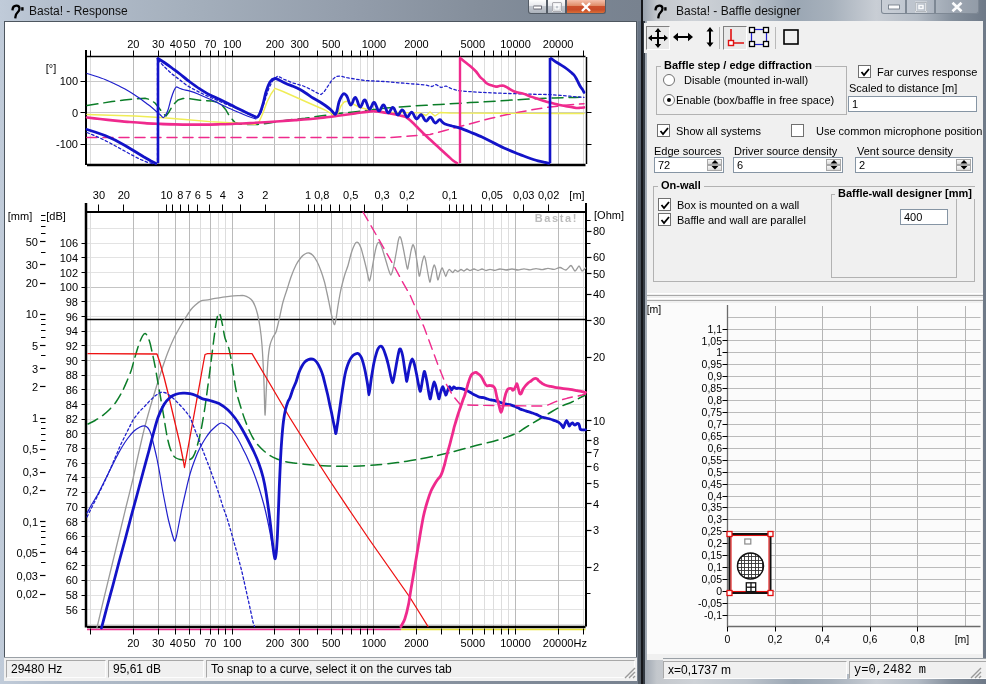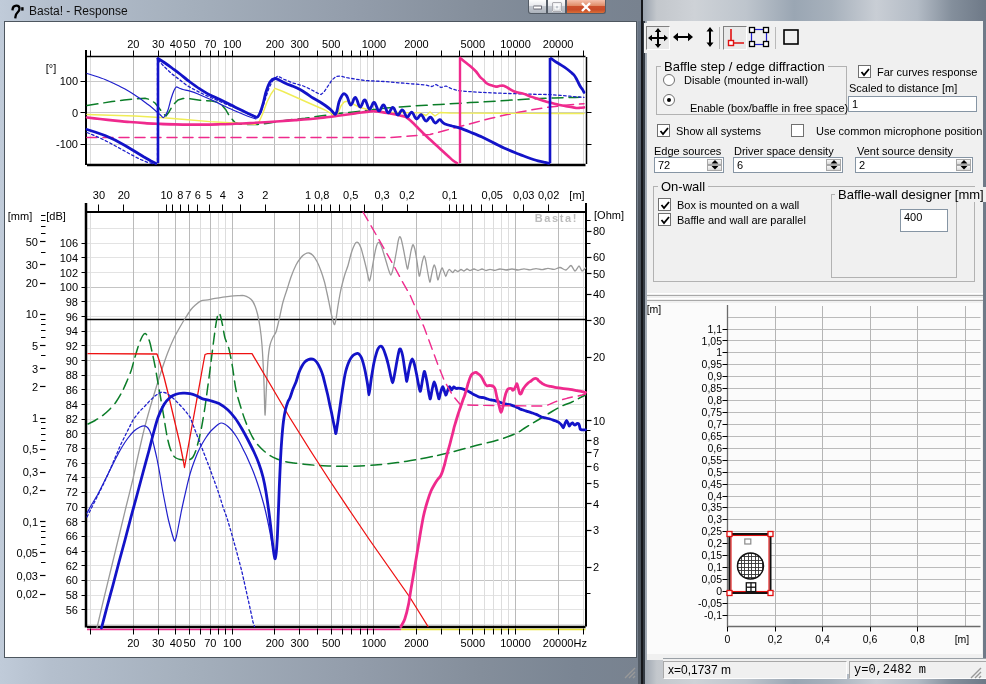--- a/index.html
+++ b/index.html
@@ -24,21 +24,21 @@
   border:1px solid #4d565f; }
 #statL { position:absolute; left:4px; top:657px; width:633px; height:24px; background:#f0f0f0;
   border-top:1px solid #9aa0a6; }
 .spanel { position:absolute; top:2px; height:18px; background:#f0f0f0; border:1px solid;
   border-color:#a8a8a8 #fdfdfd #fdfdfd #a8a8a8; font-size:12px; color:#000; padding:1px 4px 0 4px;
   white-space:nowrap; overflow:hidden; }
 #contR { position:absolute; left:4px; top:21px; width:336px; height:639px; background:#f0f0f0; }
 #statR { position:absolute; left:20px; top:658px; width:336px; height:16px; background:#f0f0f0;
   border-top:1px solid #9aa0a6; }
 .gbox { position:absolute; border:1px solid #b2b2b2; }
-.glbl { position:absolute; top:-8px; left:4px; background:#f0f0f0; padding:0 3px; font-size:13px; white-space:nowrap; }
+.glbl { position:absolute; top:-8px; left:4px; background:#f0f0f0; padding:0 3px; font-size:11px; white-space:nowrap;font-weight:bold; }
 .lbl { position:absolute; font-size:11px; color:#000; white-space:nowrap; }
 .cbx { position:absolute; width:13px; height:13px; background:#fff; border:1px solid #707070; }
 .cbx svg { position:absolute; left:-1px; top:-1px; }
 .radio { position:absolute; width:12px; height:12px; border-radius:50%; background:#fff; border:1px solid #707070; }
 .ted { position:absolute; background:#fff; border:1px solid #8695a4; font-size:11px; padding:1px 3px 0 3px; color:#000; }
 .spin { position:absolute; right:1px; top:1px; width:15px; bottom:1px; }
 .spin div { position:absolute; left:0; right:0; height:50%; background:linear-gradient(#f8f8f8,#d9d9d9); border:1px solid #a7a7a7; }
 .spin div.dn { bottom:0; top:auto; }
 .spin svg { position:absolute; left:50%; top:50%; transform:translate(-50%,-50%); }
 .tool { position:absolute; left:644px; top:23px; width:339px; height:30px; background:#f0f0f0; }
@@ -514,26 +514,57 @@
 <line x1="87.0" y1="319.5" x2="585.5" y2="319.5" stroke="#000" stroke-width="1.3"></line>
 <path d="M96.9,628.0 C97.8,624.0 102.0,606.4 104.0,598.0 C106.0,589.6 109.9,573.8 112.0,565.0 C114.1,556.2 118.1,539.7 120.0,532.0 C121.9,524.3 124.3,513.9 126.0,507.0 C127.7,500.1 131.1,486.8 132.7,480.0 C134.3,473.2 136.5,462.7 138.0,456.0 C139.5,449.3 142.4,436.4 144.0,430.0 C145.6,423.6 148.4,413.6 150.0,408.0 C151.6,402.4 154.4,393.2 156.0,388.0 C157.6,382.8 160.4,373.8 162.0,369.0 C163.6,364.2 166.4,356.1 168.0,352.0 C169.6,347.9 172.4,341.3 174.0,338.0 C175.6,334.7 178.4,329.8 180.0,327.0 C181.6,324.2 184.5,319.3 186.0,317.0 C187.5,314.7 189.7,311.2 191.0,309.5 C192.3,307.8 194.7,305.7 196.0,304.5 C197.3,303.3 199.4,301.4 201.0,300.8 C202.6,300.2 206.1,300.1 208.0,299.8 C209.9,299.5 213.0,298.7 215.0,298.4 C217.0,298.1 220.9,297.5 223.0,297.2 C225.1,296.9 229.0,296.4 231.0,296.2 C233.0,296.0 236.3,295.8 238.0,295.7 C239.7,295.6 242.5,295.3 244.0,295.6 C245.5,295.9 247.9,297.1 249.0,297.8 C250.1,298.5 251.7,299.9 252.5,301.0 C253.3,302.1 254.3,304.3 255.0,306.0 C255.7,307.7 256.8,311.2 257.5,314.0 C258.2,316.8 259.4,322.9 260.0,327.0 C260.6,331.1 261.5,338.2 262.0,345.0 C262.5,351.8 263.4,368.7 263.8,378.0 C264.2,387.3 264.7,413.4 265.0,415.0 C265.3,416.6 265.9,397.3 266.3,390.0 C266.7,382.7 267.5,366.0 268.0,360.0 C268.5,354.0 269.3,348.1 270.0,345.0 C270.7,341.9 272.2,338.7 273.0,337.0 C273.8,335.3 275.2,334.3 276.0,332.0 C276.8,329.7 278.1,324.0 279.0,320.0 C279.9,316.0 281.9,306.1 283.0,302.0 C284.1,297.9 285.9,292.8 287.0,289.5 C288.1,286.2 289.8,280.3 291.0,277.0 C292.2,273.7 294.7,267.6 296.0,265.0 C297.3,262.4 299.8,259.0 301.0,257.5 C302.2,256.0 303.9,254.6 305.0,254.0 C306.1,253.4 307.9,252.8 309.0,253.0 C310.1,253.2 311.9,254.4 313.0,255.5 C314.1,256.6 315.9,259.4 317.0,261.5 C318.1,263.6 320.0,268.3 321.0,271.0 C322.0,273.7 323.7,279.1 324.5,282.0 C325.3,284.9 326.3,289.9 327.0,293.0 C327.7,296.1 328.9,302.1 329.5,305.0 C330.1,307.9 331.0,312.7 331.5,315.0 C332.0,317.3 332.9,320.7 333.3,322.0 C333.7,323.3 334.3,325.0 334.7,324.5 C335.1,324.0 335.8,320.3 336.2,318.0 C336.6,315.7 337.3,310.2 337.8,307.0 C338.3,303.8 339.4,297.2 340.0,294.0 C340.6,290.8 341.8,285.7 342.5,283.0 C343.2,280.3 344.3,276.3 345.0,274.0 C345.7,271.7 347.2,268.2 348.0,265.5 C348.8,262.8 350.3,256.5 351.0,254.0 C351.7,251.5 352.8,248.5 353.5,247.0 C354.2,245.5 355.3,243.0 356.0,242.5 C356.7,242.0 357.8,242.3 358.5,243.0 C359.2,243.7 360.3,246.1 361.0,248.0 C361.7,249.9 362.8,254.5 363.5,257.0 C364.2,259.5 365.4,264.5 366.0,267.0 C366.6,269.5 367.6,274.1 368.0,276.0 C368.4,277.9 368.9,281.0 369.3,281.0 C369.7,281.0 370.4,278.0 370.8,276.0 C371.2,274.0 372.0,268.8 372.5,266.0 C373.0,263.2 374.0,257.7 374.5,255.0 C375.0,252.3 376.0,247.7 376.5,246.0 C377.0,244.3 377.7,242.8 378.2,242.5 C378.7,242.2 379.5,242.8 380.0,243.5 C380.5,244.2 381.4,246.3 382.0,248.0 C382.6,249.7 383.8,253.8 384.5,256.0 C385.2,258.2 386.4,262.5 387.0,264.5 C387.6,266.5 388.5,269.6 389.0,271.0 C389.5,272.4 390.3,275.0 390.8,275.0 C391.3,275.0 392.0,272.7 392.5,271.0 C393.0,269.3 394.0,264.7 394.5,262.0 C395.0,259.3 396.0,253.7 396.5,251.0 C397.0,248.3 397.6,243.9 398.0,242.0 C398.4,240.1 399.1,237.4 399.5,236.9 C399.9,236.4 400.5,237.2 401.0,238.5 C401.5,239.8 402.4,244.3 403.0,247.0 C403.6,249.7 404.7,256.1 405.3,259.0 C405.9,261.9 406.9,268.6 407.4,269.0 C407.9,269.4 408.5,264.3 409.0,262.0 C409.5,259.7 410.4,254.1 410.8,252.0 C411.2,249.9 412.0,247.0 412.3,246.0 C412.6,245.0 413.0,244.4 413.3,244.8 C413.6,245.2 414.3,247.0 414.8,249.0 C415.3,251.0 416.2,256.4 416.8,260.0 C417.4,263.6 418.7,274.7 419.2,276.0 C419.7,277.3 420.4,272.0 420.8,270.0 C421.2,268.0 422.0,262.9 422.5,261.0 C423.0,259.1 423.8,256.0 424.2,256.0 C424.6,256.0 425.4,259.0 425.8,261.0 C426.2,263.0 427.0,268.2 427.5,271.0 C428.0,273.8 429.3,281.3 429.8,282.0 C430.3,282.7 430.9,277.7 431.3,276.0 C431.7,274.3 432.4,270.5 432.8,269.0 C433.2,267.5 433.8,265.0 434.2,265.0 C434.6,265.0 435.4,267.5 435.8,269.0 C436.2,270.5 436.7,274.5 437.0,276.0 C437.3,277.5 437.7,280.1 438.0,280.0 C438.3,279.9 439.1,276.3 439.5,275.0 C439.9,273.7 440.6,270.9 441.0,270.0 C441.4,269.1 441.9,267.7 442.3,268.0 C442.7,268.3 443.5,270.9 444.0,272.0 C444.5,273.1 445.4,276.4 445.8,276.5 C446.2,276.6 446.9,273.4 447.3,272.5 C447.7,271.6 448.5,269.7 449.0,269.5 C449.5,269.3 450.5,270.6 451.0,271.0 C451.5,271.4 452.5,272.6 453.0,272.5 C453.5,272.4 454.3,270.1 455.0,270.0 C455.7,269.9 457.2,271.6 458.0,271.5 C458.8,271.4 460.2,269.6 461.0,269.5 C461.8,269.4 463.2,271.1 464.0,271.0 C464.8,270.9 466.2,269.1 467.0,269.0 C467.8,268.9 469.1,270.5 470.0,270.5 C470.9,270.5 472.9,269.0 474.0,269.0 C475.1,269.0 476.9,270.5 478.0,270.5 C479.1,270.5 480.9,269.0 482.0,269.0 C483.1,269.0 484.9,270.5 486.0,270.5 C487.1,270.5 488.8,269.3 490.0,269.3 C491.2,269.3 493.7,270.3 495.0,270.3 C496.3,270.3 498.5,269.0 500.0,269.0 C501.5,269.0 504.4,270.0 506.0,270.0 C507.6,270.0 510.4,269.0 512.0,269.0 C513.6,269.0 516.4,270.0 518.0,270.0 C519.6,270.0 522.4,268.8 524.0,268.8 C525.6,268.8 528.4,269.8 530.0,269.8 C531.6,269.8 534.4,268.6 536.0,268.6 C537.6,268.6 540.4,269.6 542.0,269.6 C543.6,269.6 546.4,268.4 548.0,268.4 C549.6,268.4 552.4,269.5 554.0,269.4 C555.6,269.3 558.4,267.4 560.0,267.5 C561.6,267.6 564.5,270.3 566.0,270.0 C567.5,269.7 569.8,265.4 571.0,265.5 C572.2,265.6 573.9,270.9 575.0,271.0 C576.1,271.1 578.1,266.0 579.0,266.0 C579.9,266.0 581.1,270.7 582.0,271.0 C582.9,271.3 585.0,268.4 585.5,268.0" fill="none" stroke="#9a9a9a" stroke-width="1.3" stroke-linejoin="round" stroke-linecap="round"></path>
 <path d="M88.0,424.0 C88.9,423.5 93.1,421.6 95.0,420.5 C96.9,419.4 100.1,417.4 102.0,416.0 C103.9,414.6 107.1,411.9 109.0,410.0 C110.9,408.1 114.3,404.4 116.0,402.0 C117.7,399.6 120.5,394.8 122.0,392.0 C123.5,389.2 125.8,383.8 127.0,381.0 C128.2,378.2 129.9,374.2 131.0,371.0 C132.1,367.8 133.9,360.6 135.0,357.0 C136.1,353.4 138.0,346.8 139.0,344.0 C140.0,341.2 141.7,337.4 142.5,336.0 C143.3,334.6 144.3,333.5 145.0,333.5 C145.7,333.5 146.8,334.7 147.5,336.0 C148.2,337.3 149.3,340.6 150.0,343.0 C150.7,345.4 151.8,350.9 152.5,354.0 C153.2,357.1 154.3,362.1 155.0,366.0 C155.7,369.9 157.2,378.5 158.0,383.0 C158.8,387.5 160.2,395.3 161.0,400.0 C161.8,404.7 163.2,413.2 164.0,418.0 C164.8,422.8 166.2,432.0 167.0,436.0 C167.8,440.0 169.2,445.5 170.0,448.0 C170.8,450.5 172.2,453.7 173.0,455.0 C173.8,456.3 175.1,457.4 176.0,458.0 C176.9,458.6 178.8,459.2 180.0,459.5 C181.2,459.8 183.7,460.0 185.0,460.0 C186.3,460.0 188.9,459.9 190.0,459.5 C191.1,459.1 192.2,458.3 193.0,457.0 C193.8,455.7 195.2,452.4 196.0,450.0 C196.8,447.6 198.2,442.3 199.0,439.0 C199.8,435.7 201.2,429.3 202.0,425.0 C202.8,420.7 204.2,412.3 205.0,407.0 C205.8,401.7 207.2,391.0 208.0,385.0 C208.8,379.0 210.3,367.7 211.0,362.0 C211.7,356.3 212.9,346.7 213.5,342.0 C214.1,337.3 215.0,330.5 215.5,327.0 C216.0,323.5 217.0,317.9 217.5,316.0 C218.0,314.1 218.6,313.0 219.0,313.0 C219.4,313.0 220.0,314.4 220.5,316.0 C221.0,317.6 221.9,322.1 222.5,325.0 C223.1,327.9 224.1,334.8 225.0,338.0 C225.9,341.2 228.0,345.1 229.0,349.0 C230.0,352.9 231.6,361.5 232.5,367.0 C233.4,372.5 234.9,384.5 236.0,390.0 C237.1,395.5 239.8,404.0 241.0,408.0 C242.2,412.0 243.9,417.1 245.0,420.0 C246.1,422.9 247.9,427.6 249.0,430.0 C250.1,432.4 251.8,436.0 253.0,438.0 C254.2,440.0 256.5,443.3 258.0,445.0 C259.5,446.7 262.4,449.6 264.0,451.0 C265.6,452.4 268.3,454.4 270.0,455.5 C271.7,456.6 275.0,458.2 277.0,459.0 C279.0,459.8 282.7,461.0 285.0,461.5 C287.3,462.0 291.5,462.6 294.0,463.0 C296.5,463.4 301.2,463.9 304.0,464.2 C306.8,464.5 311.5,465.0 315.0,465.2 C318.5,465.4 326.0,465.9 330.0,466.0 C334.0,466.1 341.0,466.3 345.0,466.3 C349.0,466.3 356.0,466.2 360.0,466.0 C364.0,465.8 371.0,465.3 375.0,465.0 C379.0,464.7 386.0,464.0 390.0,463.5 C394.0,463.0 401.0,462.1 405.0,461.5 C409.0,460.9 416.0,459.7 420.0,459.0 C424.0,458.3 431.0,456.9 435.0,456.0 C439.0,455.1 446.0,453.5 450.0,452.5 C454.0,451.5 461.0,449.6 465.0,448.5 C469.0,447.4 475.6,445.6 480.0,444.5 C484.4,443.4 493.3,441.4 498.0,440.0 C502.7,438.6 512.1,435.2 515.6,433.7 C519.1,432.2 521.7,429.9 524.0,428.5 C526.3,427.1 530.5,424.5 533.0,423.0 C535.5,421.5 540.5,418.5 543.0,417.0 C545.5,415.5 549.5,413.0 552.0,411.5 C554.5,410.0 559.3,407.3 562.0,406.0 C564.7,404.7 569.9,403.0 572.0,402.0 C574.1,401.0 576.2,399.7 578.0,398.8 C579.8,397.9 584.5,395.5 585.5,395.0" fill="none" stroke="#0b7d28" stroke-width="1.5" stroke-dasharray="11 6" stroke-linejoin="round" stroke-linecap="round"></path>
 <path d="M88.0,353.7 L157.0,354.0 L160.0,363.0 L164.0,377.0 L168.0,393.0 L172.0,410.0 L176.0,427.0 L180.0,444.0 L183.0,459.0 L184.5,467.5 L188.0,448.0 L192.0,426.0 L196.0,404.0 L200.0,382.0 L203.0,365.0 L205.0,354.5 L207.5,353.7 L252.0,353.7 L270.0,384.0 L290.0,418.0 L310.0,450.0 L330.0,481.0 L350.0,511.0 L370.0,540.5 L390.0,569.0 L410.0,597.5 L428.0,626.5" fill="none" stroke="#ee1111" stroke-width="1.3" stroke-linejoin="round" stroke-linecap="round"></path>
 <path d="M87.0,517.0 L92.0,507.0 L97.0,497.0 L103.0,485.0 L109.0,472.0 L115.0,458.0 L121.0,444.0 L127.0,432.0 L133.0,420.0 L139.0,412.0 L145.0,406.0 L150.0,400.5 L155.0,396.0 L159.0,393.2 L162.0,392.0 L166.0,393.0 L170.0,395.5 L174.0,399.0 L179.0,404.0 L185.0,410.5 L190.0,417.0 L195.0,430.0 L200.0,443.0 L205.0,456.0 L210.0,469.0 L214.0,480.0 L219.0,494.0 L223.0,507.0 L227.0,518.0 L232.0,535.0 L237.0,553.0 L242.0,572.0 L246.0,590.0 L250.0,608.0 L253.0,622.0 L254.5,626.5" fill="none" stroke="#2020cc" stroke-width="1.3" stroke-dasharray="2.5 2.5" stroke-linejoin="round" stroke-linecap="round"></path>
 <path d="M87.0,513.0 C87.7,511.8 90.5,506.5 92.0,504.0 C93.5,501.5 96.4,496.9 98.0,494.0 C99.6,491.1 102.4,485.2 104.0,482.0 C105.6,478.8 108.4,473.2 110.0,470.0 C111.6,466.8 114.4,461.1 116.0,458.0 C117.6,454.9 120.4,449.7 122.0,447.0 C123.6,444.3 126.4,440.1 128.0,438.0 C129.6,435.9 132.4,432.5 134.0,431.0 C135.6,429.5 138.6,427.7 140.0,427.0 C141.4,426.3 143.4,425.7 144.5,425.8 C145.6,425.9 147.1,426.9 148.0,428.0 C148.9,429.1 150.2,431.6 151.0,434.0 C151.8,436.4 153.2,442.7 154.0,446.0 C154.8,449.3 156.3,455.5 157.0,459.0 C157.7,462.5 158.8,468.3 159.5,472.0 C160.2,475.7 161.3,482.9 162.0,487.0 C162.7,491.1 164.2,498.9 165.0,503.0 C165.8,507.1 167.2,514.4 168.0,518.0 C168.8,521.6 170.3,527.3 171.0,530.0 C171.7,532.7 173.0,537.0 173.5,538.5 C174.0,540.0 174.4,541.3 174.8,541.0 C175.2,540.7 176.0,538.0 176.5,536.0 C177.0,534.0 177.9,529.1 178.5,526.0 C179.1,522.9 180.3,516.6 181.0,513.0 C181.7,509.4 183.2,502.6 184.0,499.0 C184.8,495.4 186.2,489.3 187.0,486.0 C187.8,482.7 189.1,477.2 190.0,474.0 C190.9,470.8 192.9,464.9 194.0,462.0 C195.1,459.1 196.9,454.4 198.0,452.0 C199.1,449.6 200.9,445.9 202.0,444.0 C203.1,442.1 204.9,439.1 206.0,437.5 C207.1,435.9 208.9,433.3 210.0,432.0 C211.1,430.7 212.9,429.0 214.0,428.0 C215.1,427.0 217.1,425.2 218.0,424.5 C218.9,423.8 220.1,423.1 221.0,423.0 C221.9,422.9 223.6,423.5 224.5,424.0 C225.4,424.5 227.0,425.6 228.0,426.5 C229.0,427.4 230.9,429.2 232.0,430.5 C233.1,431.8 235.0,434.5 236.0,436.0 C237.0,437.5 238.6,440.3 239.5,442.0 C240.4,443.7 242.1,447.1 243.0,449.0 C243.9,450.9 245.6,454.0 246.5,456.0 C247.4,458.0 249.1,462.0 250.0,464.0 C250.9,466.0 252.2,469.0 253.0,471.0 C253.8,473.0 255.2,476.7 256.0,479.0 C256.8,481.3 258.2,485.5 259.0,488.0 C259.8,490.5 261.2,495.2 262.0,498.0 C262.8,500.8 264.3,506.1 265.0,509.0 C265.7,511.9 266.9,517.2 267.5,520.0 C268.1,522.8 269.0,527.6 269.5,530.0 C270.0,532.4 270.6,535.9 271.0,538.0 C271.4,540.1 272.1,544.0 272.5,546.0 C272.9,548.0 273.6,551.9 273.8,552.8" fill="none" stroke="#2020cc" stroke-width="1.2" stroke-linejoin="round" stroke-linecap="round"></path>
 <path d="M101.5,628.0 C102.2,625.2 105.5,612.7 107.0,607.0 C108.5,601.3 111.4,591.0 113.0,585.0 C114.6,579.0 117.4,568.0 119.0,562.0 C120.6,556.0 123.4,546.0 125.0,540.0 C126.6,534.0 129.4,523.0 131.0,517.0 C132.6,511.0 135.4,500.9 137.0,495.0 C138.6,489.1 141.4,478.4 143.0,472.5 C144.6,466.6 147.6,455.8 149.0,450.5 C150.4,445.2 152.3,437.4 153.5,433.0 C154.7,428.6 156.6,421.3 158.0,417.5 C159.4,413.7 162.4,407.2 164.0,404.5 C165.6,401.8 168.4,398.9 170.0,397.5 C171.6,396.1 174.3,394.9 176.0,394.3 C177.7,393.7 181.1,393.3 183.0,393.2 C184.9,393.1 188.3,393.3 190.0,393.6 C191.7,393.9 194.4,394.8 196.0,395.5 C197.6,396.2 200.1,397.9 202.0,398.6 C203.9,399.3 207.7,399.8 210.0,400.5 C212.3,401.2 216.6,402.2 219.0,403.5 C221.4,404.8 225.9,408.1 228.0,410.0 C230.1,411.9 233.1,415.5 235.0,418.0 C236.9,420.5 240.3,426.1 242.0,429.0 C243.7,431.9 246.4,436.9 248.0,440.0 C249.6,443.1 252.5,448.8 254.0,452.0 C255.5,455.2 257.8,460.7 259.0,464.0 C260.2,467.3 262.1,473.3 263.0,477.0 C263.9,480.7 265.3,487.7 266.0,492.0 C266.7,496.3 267.9,504.6 268.5,509.0 C269.1,513.4 270.0,520.5 270.5,525.0 C271.0,529.5 272.0,538.9 272.5,543.0 C273.0,547.1 273.9,553.9 274.3,556.0 C274.7,558.1 274.9,559.1 275.2,558.6 C275.5,558.1 276.0,554.7 276.3,552.0 C276.6,549.3 277.0,543.1 277.3,538.0 C277.6,532.9 278.0,520.8 278.3,514.0 C278.6,507.2 279.0,494.2 279.3,487.0 C279.6,479.8 280.2,466.4 280.5,460.0 C280.8,453.6 281.4,444.2 281.8,439.0 C282.2,433.8 283.0,424.9 283.5,421.0 C284.0,417.1 284.9,412.1 285.5,409.5 C286.1,406.9 287.4,403.1 288.0,401.5 C288.6,399.9 289.3,399.5 290.0,397.8 C290.7,396.1 292.2,391.1 293.0,389.0 C293.8,386.9 295.2,384.2 296.0,382.0 C296.8,379.8 298.2,374.6 299.0,372.5 C299.8,370.4 301.2,367.4 302.0,366.0 C302.8,364.6 304.2,362.6 305.0,361.8 C305.8,361.0 307.2,360.2 308.0,359.8 C308.8,359.4 310.2,359.0 311.0,359.0 C311.8,359.0 313.2,359.1 314.0,359.6 C314.8,360.1 316.1,361.2 317.0,362.5 C317.9,363.8 319.9,367.7 320.7,369.5 C321.5,371.3 322.4,373.9 323.0,376.0 C323.6,378.1 324.7,382.6 325.3,385.0 C325.9,387.4 326.9,391.5 327.5,394.0 C328.1,396.5 329.0,401.0 329.5,403.5 C330.0,406.0 331.0,410.1 331.5,412.5 C332.0,414.9 332.8,419.2 333.3,421.5 C333.8,423.8 334.7,427.9 335.0,429.5 C335.3,431.1 335.6,433.9 335.9,433.6 C336.2,433.3 336.7,428.9 337.0,427.0 C337.3,425.1 337.9,421.3 338.2,419.0 C338.5,416.7 339.1,412.6 339.5,410.0 C339.9,407.4 340.6,402.2 341.0,399.5 C341.4,396.8 342.1,392.1 342.5,389.5 C342.9,386.9 343.6,382.4 344.0,380.0 C344.4,377.6 345.2,373.4 345.7,371.5 C346.2,369.6 346.9,367.1 347.5,365.5 C348.1,363.9 349.3,361.0 350.0,359.7 C350.7,358.4 351.8,356.7 352.5,356.0 C353.2,355.3 354.3,354.5 355.0,354.2 C355.7,353.9 356.9,353.3 357.5,353.4 C358.1,353.5 359.0,354.0 359.5,354.6 C360.0,355.2 361.0,356.7 361.5,357.8 C362.0,358.9 362.8,361.5 363.2,363.0 C363.6,364.5 364.3,367.3 364.7,369.0 C365.1,370.7 365.7,373.8 366.0,375.5 C366.3,377.2 366.9,380.2 367.2,382.0 C367.5,383.8 368.0,387.1 368.2,388.8 C368.4,390.5 368.7,394.9 368.9,394.9 C369.1,394.9 369.6,390.9 369.9,389.0 C370.2,387.1 370.7,382.7 371.0,380.5 C371.3,378.3 371.9,374.5 372.3,372.3 C372.7,370.1 373.3,366.0 373.7,364.0 C374.1,362.0 374.8,359.1 375.2,357.5 C375.6,355.9 376.4,353.1 376.8,351.8 C377.2,350.5 378.0,348.7 378.5,348.0 C379.0,347.3 379.7,346.5 380.2,346.3 C380.7,346.1 381.5,346.2 382.0,346.7 C382.5,347.2 383.3,348.8 383.7,349.8 C384.1,350.8 384.9,353.1 385.3,354.3 C385.7,355.5 386.4,357.6 386.8,359.0 C387.2,360.4 387.9,363.1 388.3,364.8 C388.7,366.5 389.4,369.7 389.8,371.5 C390.2,373.3 390.8,376.5 391.2,378.0 C391.6,379.5 392.2,382.8 392.6,382.8 C393.0,382.8 393.6,379.6 393.9,378.0 C394.2,376.4 394.8,373.1 395.2,371.0 C395.6,368.9 396.3,364.7 396.7,362.5 C397.1,360.3 397.8,356.3 398.2,354.5 C398.6,352.7 399.2,349.6 399.6,349.0 C400.0,348.4 400.6,349.1 401.0,350.0 C401.4,350.9 402.1,353.2 402.6,355.5 C403.1,357.8 404.0,364.2 404.4,367.0 C404.8,369.8 405.6,374.6 405.9,376.5 C406.2,378.4 406.5,381.5 406.8,381.3 C407.1,381.1 407.7,376.8 408.0,375.0 C408.3,373.2 409.0,369.3 409.4,367.5 C409.8,365.7 410.5,362.9 410.9,361.8 C411.3,360.7 412.0,358.9 412.4,359.0 C412.8,359.1 413.5,361.2 413.9,362.5 C414.3,363.8 415.0,366.7 415.4,368.5 C415.8,370.3 416.5,374.0 416.9,376.0 C417.3,378.0 417.9,381.7 418.3,383.5 C418.7,385.3 419.3,388.5 419.6,389.5 C419.9,390.5 420.1,391.8 420.4,391.3 C420.7,390.8 421.3,387.3 421.6,385.5 C421.9,383.7 422.5,379.7 422.9,377.8 C423.3,375.9 423.9,371.7 424.3,371.4 C424.7,371.1 425.3,374.0 425.7,375.5 C426.1,377.0 426.7,380.5 427.1,382.5 C427.5,384.5 428.1,388.6 428.4,390.5 C428.7,392.4 429.3,395.9 429.6,397.0 C429.9,398.1 430.0,399.4 430.3,398.9 C430.6,398.4 431.2,394.7 431.5,393.0 C431.8,391.3 432.4,388.0 432.8,386.5 C433.2,385.0 433.8,381.9 434.2,381.8 C434.6,381.7 435.2,384.2 435.6,385.5 C436.0,386.8 436.6,390.0 437.0,391.5 C437.4,393.0 438.0,395.5 438.3,396.5 C438.6,397.5 438.7,399.2 439.0,398.9 C439.3,398.6 439.9,395.3 440.2,394.0 C440.5,392.7 441.2,390.5 441.5,389.5 C441.8,388.5 442.5,386.5 442.8,386.6 C443.1,386.7 443.8,389.0 444.1,390.0 C444.4,391.0 445.1,393.3 445.4,394.0 C445.7,394.7 445.7,395.4 446.0,395.1 C446.3,394.8 447.0,392.4 447.3,391.5 C447.6,390.6 448.3,388.7 448.6,388.0 C448.9,387.3 449.3,386.6 449.6,386.6 C449.9,386.6 450.3,387.7 450.6,388.2 C450.9,388.7 451.2,390.0 451.5,390.0 C451.8,390.0 452.3,388.9 452.6,388.5 C452.9,388.1 453.5,386.9 453.8,386.8 C454.1,386.7 454.6,387.6 455.0,387.8 C455.4,388.0 456.1,388.4 456.5,388.5 C456.9,388.6 457.5,388.2 458.0,388.2 C458.5,388.2 459.4,388.3 460.0,388.4 C460.6,388.5 461.9,388.7 462.6,388.9 C463.3,389.1 464.3,389.4 465.0,389.7 C465.7,390.0 467.2,390.7 467.9,391.1 C468.6,391.5 469.8,392.1 470.5,392.5 C471.2,392.9 472.5,393.8 473.2,394.2 C473.9,394.6 475.3,395.2 476.0,395.5 C476.7,395.8 477.7,396.5 478.4,396.8 C479.1,397.1 480.3,397.3 481.0,397.4 C481.7,397.5 483.0,397.5 483.7,397.7 C484.4,397.9 485.6,398.4 486.3,398.6 C487.0,398.8 488.2,399.3 488.9,399.5 C489.6,399.7 490.8,399.9 491.5,400.0 C492.2,400.1 493.5,400.2 494.2,400.4 C494.9,400.6 496.1,401.0 496.8,401.2 C497.5,401.4 498.8,401.9 499.5,402.1 C500.2,402.3 501.3,402.8 502.0,403.0 C502.7,403.2 504.0,403.7 504.7,403.9 C505.4,404.1 506.7,404.2 507.4,404.3 C508.1,404.4 509.3,404.5 510.0,404.7 C510.7,404.9 511.9,405.4 512.6,405.6 C513.3,405.8 514.6,406.2 515.3,406.5 C516.0,406.8 517.3,407.5 518.0,407.8 C518.7,408.1 519.8,408.8 520.5,409.1 C521.2,409.4 522.5,409.8 523.2,410.0 C523.9,410.2 525.1,410.7 525.8,410.9 C526.5,411.1 527.7,411.5 528.4,411.7 C529.1,411.9 530.4,412.4 531.1,412.6 C531.8,412.8 533.0,413.3 533.7,413.5 C534.4,413.7 535.6,414.1 536.3,414.4 C537.0,414.7 538.3,415.4 539.0,415.7 C539.7,416.0 540.7,416.7 541.6,417.0 C542.5,417.3 544.9,417.7 546.0,418.0 C547.1,418.3 548.9,418.7 550.0,419.0 C551.1,419.3 553.1,420.0 554.0,420.3 C554.9,420.6 556.3,421.1 557.0,421.5 C557.7,421.9 558.9,422.5 559.5,423.0 C560.1,423.5 561.0,424.4 561.5,425.0 C562.0,425.6 562.8,428.0 563.3,427.8 C563.8,427.6 564.6,424.5 565.0,423.5 C565.4,422.5 566.1,420.6 566.5,420.5 C566.9,420.4 567.6,422.2 568.0,423.0 C568.4,423.8 568.9,426.1 569.3,426.2 C569.7,426.3 570.6,424.3 571.0,423.8 C571.4,423.3 572.2,422.7 572.6,422.8 C573.0,422.9 573.6,424.3 574.0,424.6 C574.4,424.9 574.9,425.1 575.3,425.0 C575.7,424.9 576.6,423.7 577.0,423.5 C577.4,423.3 578.3,423.5 578.6,423.8 C578.9,424.1 579.3,425.3 579.5,426.0 C579.7,426.7 580.0,428.8 580.3,429.3 C580.6,429.8 581.3,429.7 582.0,429.8 C582.7,429.9 585.0,429.8 585.5,429.8" fill="none" stroke="#1313c8" stroke-width="2.8" stroke-linejoin="round" stroke-linecap="round"></path>
 <path d="M401.0,626.5 C401.5,625.5 403.8,622.0 404.8,619.0 C405.8,616.0 407.8,608.0 408.6,604.0 C409.4,600.0 410.3,592.9 411.0,589.0 C411.7,585.1 412.8,578.4 413.5,574.5 C414.2,570.6 415.3,563.5 416.0,559.5 C416.7,555.5 417.8,548.5 418.5,544.5 C419.2,540.5 420.3,533.3 421.0,529.5 C421.7,525.7 422.7,519.7 423.5,516.0 C424.3,512.3 426.2,505.3 427.2,502.0 C428.2,498.7 430.0,493.4 431.0,491.0 C432.0,488.6 433.8,485.6 434.7,484.0 C435.6,482.4 437.2,480.1 438.0,479.0 C438.8,477.9 440.0,477.1 440.6,476.0 C441.2,474.9 442.3,472.0 442.8,470.5 C443.3,469.0 444.1,466.2 444.6,464.5 C445.1,462.8 445.8,459.4 446.3,457.5 C446.8,455.6 447.6,452.2 448.1,450.5 C448.6,448.8 449.4,446.0 449.8,444.5 C450.2,443.0 450.8,440.6 451.2,439.0 C451.6,437.4 452.5,434.1 452.9,432.5 C453.3,430.9 453.8,428.5 454.2,427.0 C454.6,425.5 455.5,422.7 456.0,421.0 C456.5,419.3 457.5,416.2 458.0,414.5 C458.5,412.8 459.4,410.3 460.0,408.5 C460.6,406.7 462.0,402.8 462.6,401.0 C463.2,399.2 464.3,396.6 464.8,395.0 C465.3,393.4 466.1,390.5 466.6,388.9 C467.1,387.3 467.8,384.3 468.3,382.8 C468.8,381.3 469.6,378.6 470.1,377.5 C470.6,376.4 471.3,375.1 471.8,374.5 C472.3,373.9 473.2,373.3 473.8,373.0 C474.4,372.7 475.4,372.4 476.0,372.5 C476.6,372.6 477.4,373.3 478.0,373.7 C478.6,374.1 479.6,374.7 480.2,375.4 C480.8,376.1 482.2,378.2 482.8,379.3 C483.4,380.4 484.4,382.8 485.0,383.7 C485.6,384.6 486.7,385.7 487.2,385.9 C487.7,386.1 488.5,385.5 489.0,385.5 C489.5,385.5 490.4,385.6 491.0,385.7 C491.6,385.8 492.8,385.9 493.3,386.3 C493.8,386.7 494.6,387.5 495.1,388.9 C495.6,390.3 496.3,394.8 496.8,396.8 C497.3,398.8 498.2,402.3 498.6,403.9 C499.0,405.5 499.6,408.0 499.9,409.1 C500.2,410.2 500.8,412.5 501.2,412.2 C501.6,411.9 502.6,408.2 503.0,406.5 C503.4,404.8 504.0,401.1 504.3,399.5 C504.6,397.9 505.3,395.4 505.6,394.2 C505.9,393.0 506.6,391.4 506.9,390.7 C507.2,390.0 507.8,389.2 508.2,388.9 C508.6,388.6 509.5,388.3 510.0,388.3 C510.5,388.3 511.5,388.3 511.8,388.6 C512.1,388.9 512.3,390.3 512.6,390.3 C512.9,390.3 513.9,389.6 514.4,388.9 C514.9,388.2 515.8,386.1 516.1,385.4 C516.4,384.7 516.7,383.4 517.0,383.7 C517.3,384.0 517.9,386.7 518.2,388.0 C518.5,389.3 519.2,392.5 519.6,393.3 C520.0,394.1 520.5,394.3 520.9,394.0 C521.3,393.7 522.0,391.7 522.3,391.0 C522.6,390.3 522.7,389.6 523.2,388.9 C523.7,388.2 525.1,386.2 525.8,385.4 C526.5,384.6 527.7,383.4 528.4,382.8 C529.1,382.2 530.4,381.5 531.1,381.0 C531.8,380.5 532.9,379.3 533.5,379.0 C534.1,378.7 535.0,378.4 535.5,378.4 C536.0,378.4 537.0,379.0 537.5,379.3 C538.0,379.6 538.4,380.6 538.9,381.0 C539.4,381.4 540.5,382.1 541.0,382.5 C541.5,382.9 542.0,383.4 542.5,383.7 C543.0,384.0 544.0,384.7 545.0,385.0 C546.0,385.3 548.7,386.0 550.0,386.3 C551.3,386.6 553.4,387.1 555.0,387.4 C556.6,387.7 560.0,388.0 562.0,388.3 C564.0,388.6 568.0,389.0 570.0,389.3 C572.0,389.6 575.4,390.3 577.0,390.6 C578.6,390.9 580.9,391.5 582.0,391.7 C583.1,391.9 585.0,392.3 585.5,392.4" fill="none" stroke="#ef2a8d" stroke-width="2.8" stroke-linejoin="round" stroke-linecap="round"></path>
 <path d="M363.0,212.0 L370.0,224.0 L378.0,238.0 L386.0,252.0 L394.0,266.0 L402.0,281.0 L410.0,295.0 L417.0,311.0 L424.0,327.0 L431.0,346.0 L438.0,365.0 L444.0,380.0 L450.0,391.0 L455.0,398.3 L460.0,404.3 L466.0,404.9 L475.0,405.2 L485.0,405.4 L495.0,405.5 L505.0,405.7 L515.0,405.8 L525.0,405.9 L535.0,406.0 L545.0,406.0 L550.0,404.2 L555.0,401.8 L561.0,400.0 L567.0,398.3 L573.0,396.8 L578.0,396.0 L582.0,395.0 L585.5,394.0" fill="none" stroke="#ef2a8d" stroke-width="1.4" stroke-dasharray="10 6" stroke-linejoin="round" stroke-linecap="round"></path>
   </svg>
+  <div id="statL">
+    <div class="spanel" style="left:2px; width:100px;">29480 Hz</div>
+    <div class="spanel" style="left:104px; width:96px;">95,61 dB</div>
+    <div class="spanel" style="left:202px; width:429px;">To snap to a curve, select it on the curves tab</div>
+  </div>
   <svg class="grip" style="position:absolute;right:5px;bottom:5px;" width="13" height="13">
       <path d="M12,2 L2,12 M12,6 L6,12 M12,10 L10,12" stroke="#999" stroke-width="1.4"></path>
     </svg>
 </div>
 
 <div class="win" id="winR">
+  <div class="tbar">
+    <svg class="ticon" viewBox="0 0 16 17" width="16" height="17">
+<path d="M4.6,7.2 Q4.9,3.8 8.2,3.6 Q11.4,3.5 11.5,6.3 Q11.6,8.8 9.6,10.4 Q7.8,11.9 7.4,15.2" fill="none" stroke="#000" stroke-width="2.3" stroke-linecap="square"></path>
+<rect x="13.2" y="5.2" width="2.4" height="3.4" fill="#000"></rect>
+</svg>
+    <div class="ttext" style="left:33px;">Basta! - Baffle designer</div>
+    <div class="cbtns" style="left:238px;">
+      <div class="cb first" style="width:25px; background:rgba(205,212,220,0.35); border-color:#7e8894;">
+          <svg width="12" height="6" viewBox="0 0 12 6">
+            <rect x="0.5" y="1" width="11" height="4" fill="#fafbfc" stroke="#6a747f" stroke-width="0.8"></rect>
+          </svg>
+        </div>
+      <div class="cb" style="width:29px; background:rgba(205,212,220,0.35); border-color:#7e8894;">
+          <svg width="12" height="11" viewBox="0 0 12 11">
+            <rect x="0.8" y="0.8" width="10.4" height="9.4" fill="none" stroke="#fafbfc" stroke-width="1.7"></rect>
+            <rect x="4" y="4" width="4" height="3" fill="none" stroke="#fafbfc" stroke-width="1.5"></rect>
+            <rect x="0.8" y="0.8" width="10.4" height="9.4" fill="none" stroke="#6a747f" stroke-width="0.5"></rect>
+          </svg>
+        </div>
+      <div class="cb last" style="width:44px; background:rgba(205,212,220,0.35); border-color:#7e8894;">
+          <svg width="13" height="11" viewBox="0 0 13 11">
+            <path d="M2,1.2 L11,9.8 M11,1.2 L2,9.8" stroke="#fafbfc" stroke-width="2.6"></path>
+          </svg>
+        </div>
+    </div>
+  </div>
   <div id="contR"></div>
   <div id="statR">
     <div class="spanel" style="left:0px; width:184px;">x=0,1737 m</div>
     <div class="spanel" style="left:186px; width:142px;font-family:Liberation Mono, monospace;">y=0,2482 m</div>
   </div>
   <svg class="grip" style="position:absolute;right:4px;bottom:5px;" width="13" height="13">
       <path d="M12,2 L2,12 M12,6 L6,12 M12,10 L10,12" stroke="#999" stroke-width="1.4"></path>
     </svg>
 </div>
 
@@ -580,42 +611,42 @@
 </div>
 
 <div class="gbox" style="left:656px; top:66px; width:191px; height:49px;">
   <div class="glbl">Baffle step / edge diffraction</div>
 </div>
 <div class="radio" style="left:663px; top:74px;"></div>
 <div class="lbl" style="left:684px; top:74px;">Disable (mounted in-wall)</div>
 <div class="radio" style="left:663px; top:94px;">
     <div style="position:absolute;left:3px;top:3px;width:4px;height:4px;border-radius:50%;background:#000;"></div>
   </div>
-<div class="lbl" style="left:690px; top:94px;margin-top:8px;">Enable (box/baffle in free space)</div>
+<div class="lbl" style="left:676px; top:94px;">Enable (box/baffle in free space)</div>
 
 <div class="cbx" style="left:858px; top:65px;">
     <svg width="15" height="15" viewBox="0 0 15 15">
       <path d="M3.5,7 L6,10 L11,4" fill="none" stroke="#000" stroke-width="1.8"></path>
     </svg>
   </div>
 <div class="lbl" style="left:877px; top:66px;">Far curves response</div>
 <div class="lbl" style="left:849px; top:82px;">Scaled to distance [m]</div>
 <div class="ted" style="left:848px; top:96px; width:129px; height:16px;">1</div>
 
 <div class="cbx" style="left:657px; top:124px;">
     <svg width="15" height="15" viewBox="0 0 15 15">
       <path d="M3.5,7 L6,10 L11,4" fill="none" stroke="#000" stroke-width="1.8"></path>
     </svg>
   </div>
 <div class="lbl" style="left:676px; top:125px;">Show all systems</div>
 <div class="cbx" style="left:791px; top:124px;"></div>
 <div class="lbl" style="left:808px; top:125px;margin-left:8px;">Use common microphone position</div>
 
 <div class="lbl" style="left:654px; top:145px;">Edge sources</div>
-<div class="lbl" style="left:734px; top:145px;">Driver space density</div>
+<div class="lbl" style="left:734px; top:145px;">Driver source density</div>
 <div class="lbl" style="left:857px; top:145px;">Vent source density</div>
 <div class="ted" style="left:654px; top:157px; width:70px; height:16px;">72<div class="spin">
       <div class="up">
         <svg width="7" height="4" viewBox="0 0 7 4">
           <path d="M0,3.5 L3.5,0 L7,3.5 Z" fill="#000"></path>
         </svg>
       </div>
       <div class="dn">
         <svg width="7" height="4" viewBox="0 0 7 4">
           <path d="M0,0 L3.5,3.5 L7,0 Z" fill="#000"></path>
@@ -658,21 +689,21 @@
 <div class="lbl" style="left:677px; top:199px;">Box is mounted on a wall</div>
 <div class="cbx" style="left:658px; top:213px;">
     <svg width="15" height="15" viewBox="0 0 15 15">
       <path d="M3.5,7 L6,10 L11,4" fill="none" stroke="#000" stroke-width="1.8"></path>
     </svg>
   </div>
 <div class="lbl" style="left:677px; top:214px;text-align:center;">Baffle and wall are parallel</div>
 <div class="gbox" style="left:831px; top:194px; width:126px; height:84px;">
   <div class="glbl" style="left:3px;">Baffle-wall designer [mm]</div>
 </div>
-<div class="ted" style="left:900px; top:209px; width:48px; height:23px;">400</div>
+<div class="ted" style="left:900px; top:209px; width:48px; height:16px;">400</div>
 
 <div style="position:absolute; left:647px; top:293px; width:336px; height:3px; border-top:1px solid #fff; border-bottom:1px solid #a8a8a8;"></div>
 <div style="position:absolute; left:647px; top:298px; width:336px; height:3px; border-top:1px solid #fff; border-bottom:1px solid #a8a8a8;"></div>
 
 <div style="position:absolute; left:647px; top:303px; width:335px; height:351px; background:#fbfbfb;"></div>
 <svg style="position:absolute; left:644px; top:296px;" width="342" height="362" viewBox="644 296 342 362">
 <line x1="727.5" y1="615.5" x2="980.5" y2="615.5" stroke="#bbbbbb" stroke-width="1"></line>
 <line x1="727.5" y1="603.5" x2="980.5" y2="603.5" stroke="#bbbbbb" stroke-width="1"></line>
 <line x1="727.5" y1="591.5" x2="980.5" y2="591.5" stroke="#bbbbbb" stroke-width="1"></line>
 <line x1="727.5" y1="579.5" x2="980.5" y2="579.5" stroke="#bbbbbb" stroke-width="1"></line>

